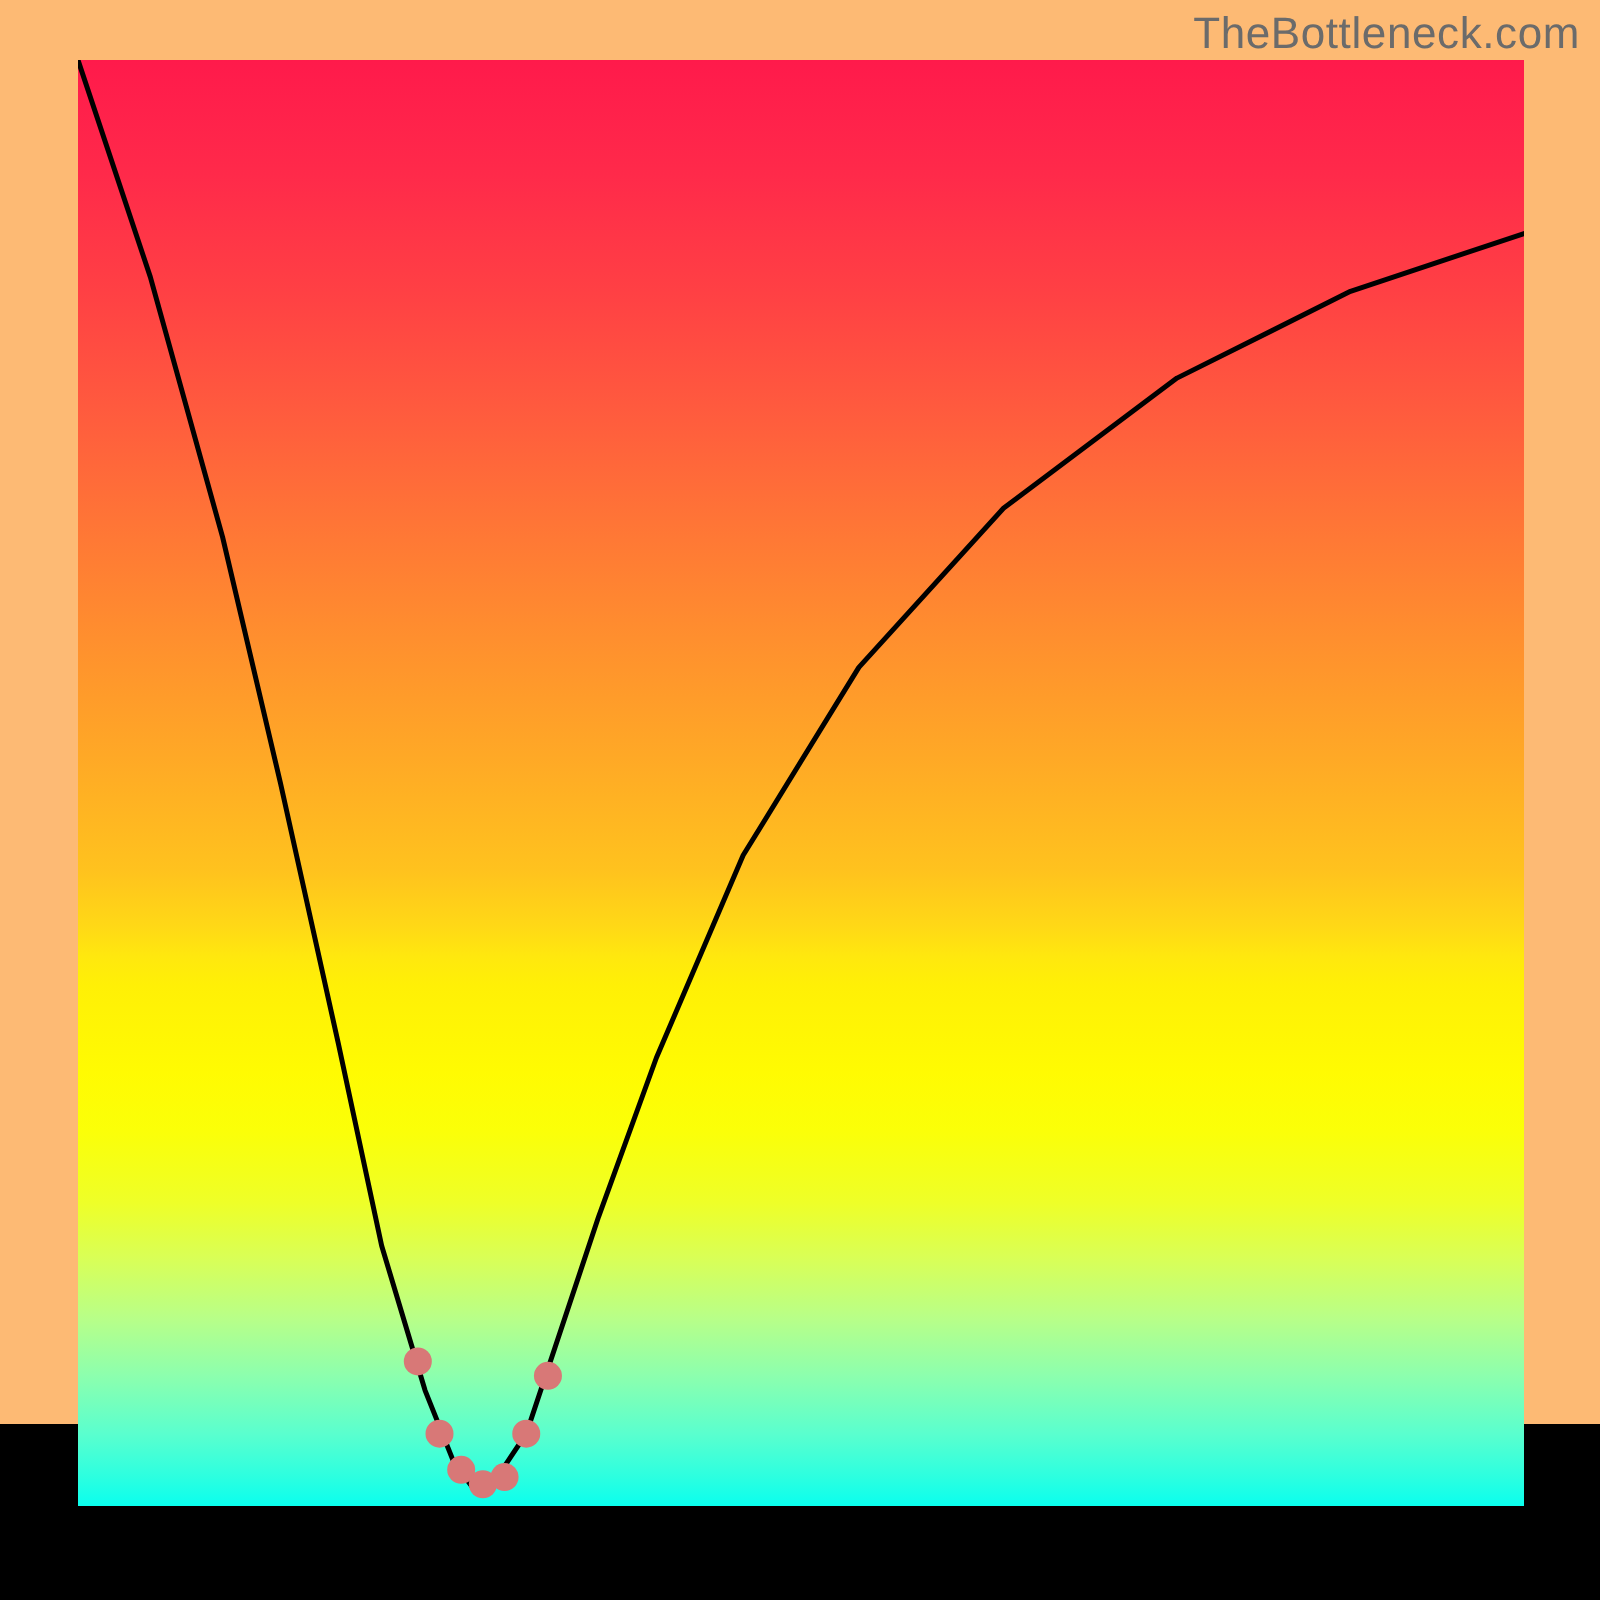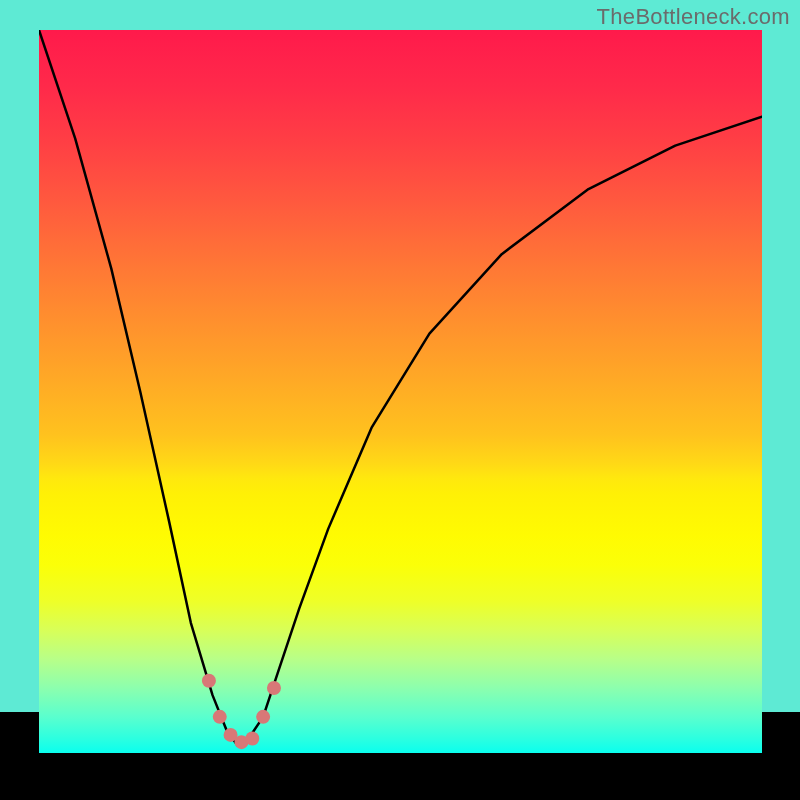--- a/index.html
+++ b/index.html
@@ -10,21 +10,21 @@
     background: #000;
     overflow: hidden;
     font-family: Arial, Helvetica, sans-serif;
   }
   .frame {
     position: absolute;
     left: 0;
     top: 0;
     width: 800px;
     height: 712px;
-    background: #5eead4;
+    background: #fdba74;
     text-align: center;
   }
   .watermark {
     position: absolute;
     top: 4px;
     right: 10px;
     color: #6b6b6b;
     font-size: 22px;
     font-weight: 500;
     letter-spacing: 0.3px;

